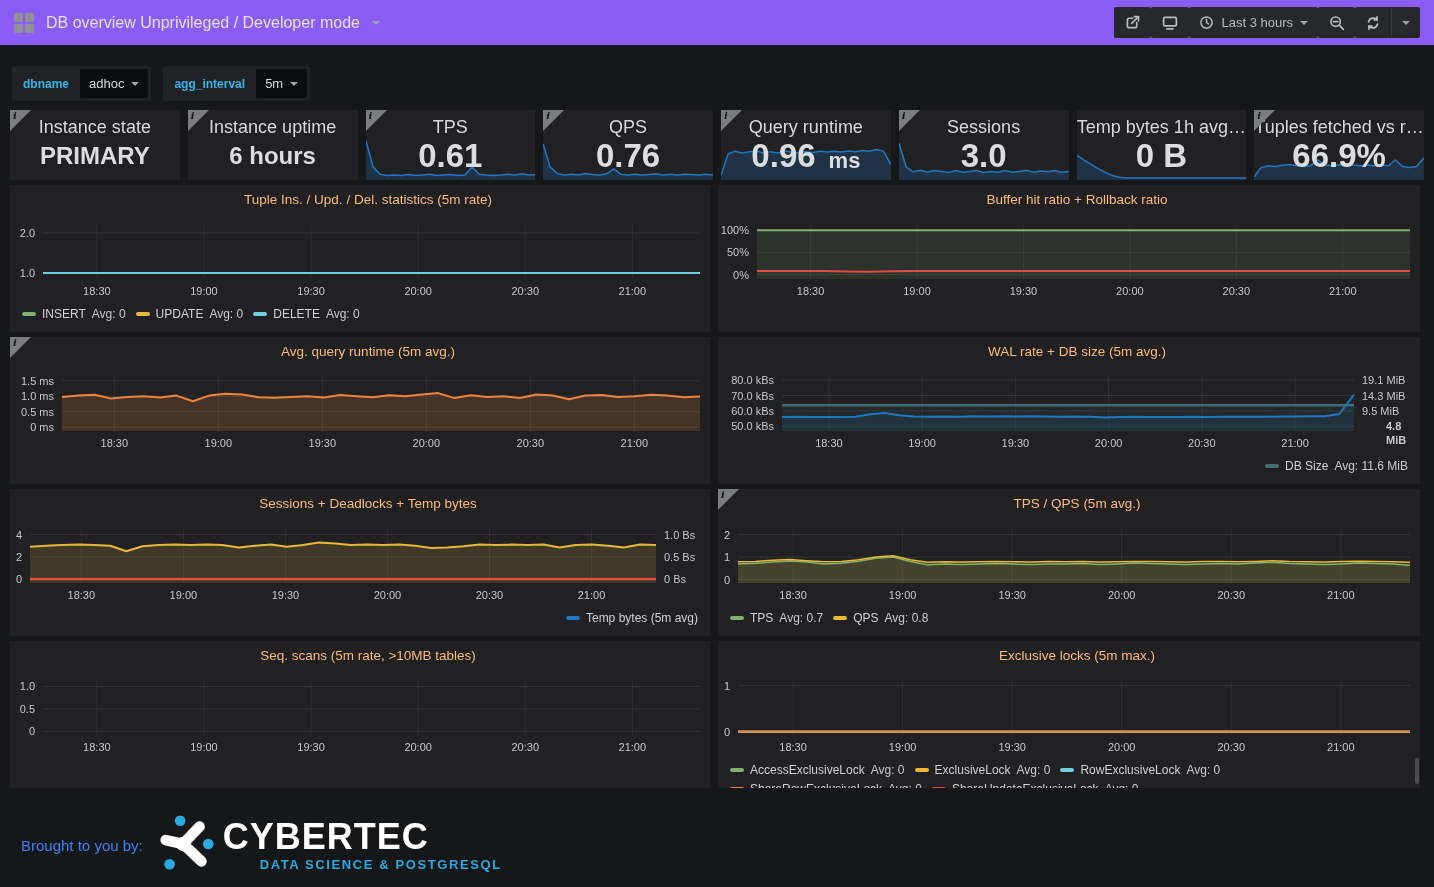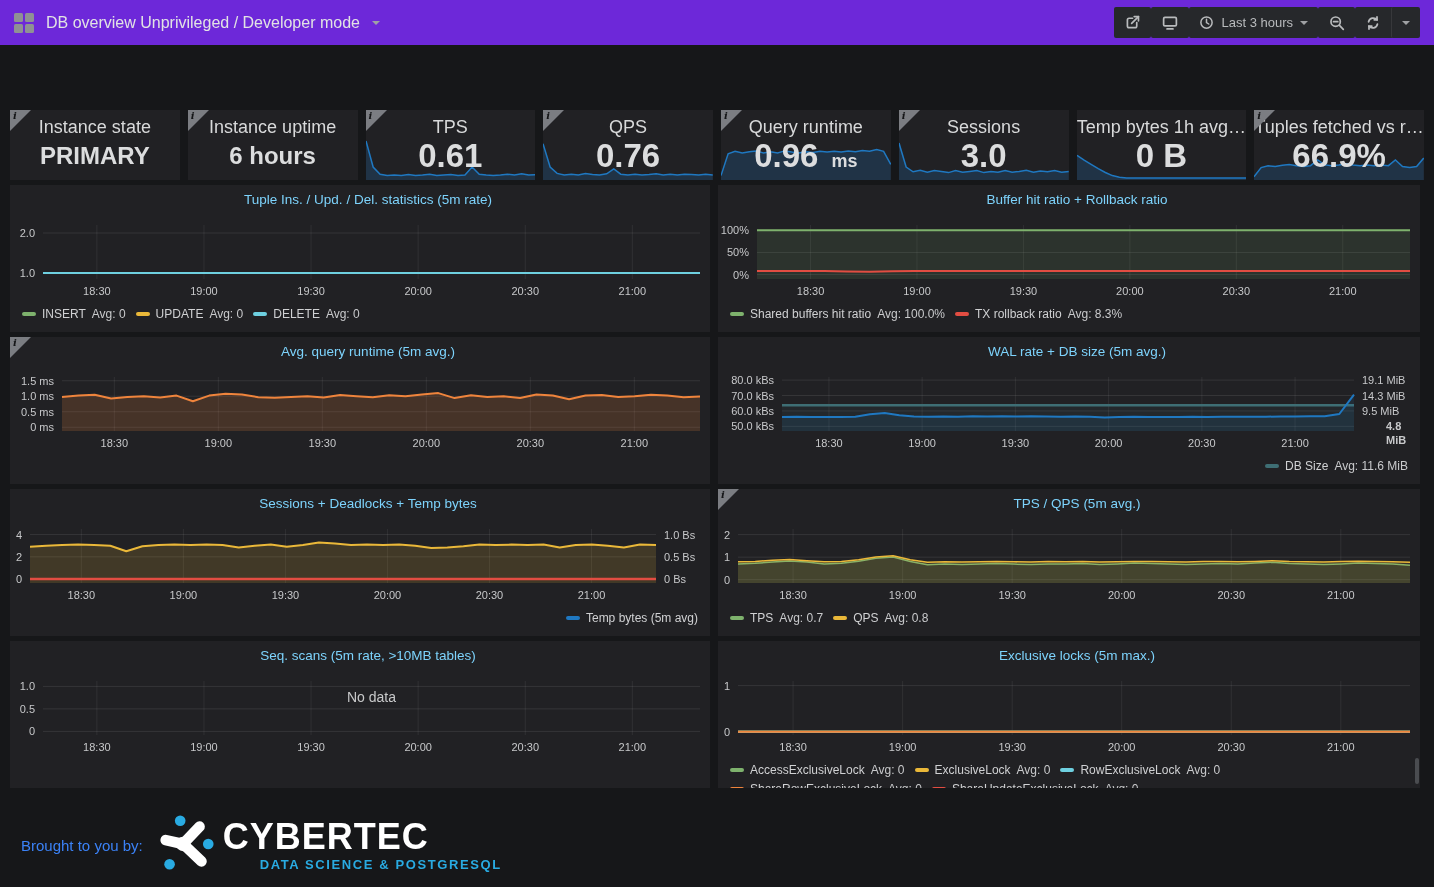--- a/index.html
+++ b/index.html
@@ -1,19 +1,19 @@
 <!DOCTYPE html>
 <html><head>
 <meta charset="utf-8">
 <style>
   html,body{margin:0;padding:0;background:#161719;}
   .app{position:relative;width:1434px;height:887px;background:#161719;overflow:hidden;
        font-family:"Liberation Sans",sans-serif;color:#d8d9da;-webkit-font-smoothing:antialiased;}
   
-  .navbar{position:absolute;top:0;left:0;right:0;height:45px;background:#6d28d9;
+  .navbar{position:absolute;top:0;left:0;right:0;height:45px;background:#8b5cf6;
           display:flex;align-items:center;justify-content:space-between;padding:0 14px;box-sizing:border-box;}
   .nav-left{display:flex;align-items:center;gap:12px;}
   .apps-icon{display:grid;grid-template-columns:9px 9px;grid-template-rows:9px 9px;gap:2px;cursor:pointer;}
   .apps-icon b{background:#8f9194;border-radius:1.5px;}
   .nav-title{font-size:16px;color:#e2e3e4;cursor:pointer;}
   .caret{width:0;height:0;border-left:4px solid transparent;border-right:4px solid transparent;
          border-top:4px solid #9fa1a4;display:inline-block;}
   .nav-right{display:flex;align-items:flex-end;}
   .nav-btn{display:flex;align-items:center;gap:7px;height:31px;padding:0 10px;background:#26282b;
            border:none;border-radius:2px;color:#b9bbbd;font-size:13px;font-family:inherit;cursor:pointer;}
@@ -34,27 +34,27 @@
   .info-corner i{position:absolute;top:-21px;left:3px;font-style:italic;font-weight:bold;font-size:10px;
                  color:#141517;font-family:"DejaVu Serif",serif;}
   
   .stats{position:absolute;top:110px;left:10px;right:10px;display:grid;
          grid-template-columns:repeat(8,1fr);gap:8px;height:70px;}
   .stat-title{margin-top:7px;text-align:center;font-size:18px;color:#d8d9da;position:relative;z-index:2;white-space:nowrap;overflow:hidden;}
   .stat-value{position:absolute;left:0;right:0;top:22px;bottom:0;display:flex;align-items:center;
               justify-content:center;z-index:2;font-weight:bold;color:#dcddde;}
   .stat-value .v-big{font-size:33px;}
   .stat-value .v-text{font-size:24px;}
-  .stat-value .v-unit{font-size:18px;margin-left:13px;align-self:center;margin-top:10px;}
+  .stat-value .v-unit{font-size:22px;margin-left:13px;align-self:center;margin-top:10px;}
   .spark{position:absolute;left:0;right:0;bottom:0;z-index:1;}
   
   .graphs{position:absolute;top:185px;left:10px;display:grid;grid-template-columns:700px 702px;
           grid-auto-rows:147px;gap:5px 8px;}
   .g-title{position:absolute;top:7px;left:16px;right:0;text-align:center;font-size:13.5px;font-weight:500;
-           color:#7dd3fc;cursor:pointer;z-index:3;}
+           color:#fdba74;cursor:pointer;z-index:3;}
   .ytick,.xtick{position:absolute;font-size:11px;color:#c7c8ca;height:14px;line-height:14px;z-index:2;}
   .xtick{width:44px;text-align:center;}
   .nodata{position:absolute;font-size:14px;color:#c8c9ca;text-align:center;z-index:2;}
   .legend{position:absolute;top:122px;left:12px;right:12px;display:flex;flex-wrap:wrap;
           column-gap:10px;row-gap:5px;font-size:12px;color:#d0d1d3;align-items:center;}
   .legend-right{position:absolute;top:122px;right:12px;display:flex;font-size:12px;color:#d0d1d3;align-items:center;}
   .legend-item{display:inline-flex;align-items:center;cursor:pointer;white-space:nowrap;}
   .swatch{display:inline-block;width:14px;height:4px;border-radius:2px;margin-right:6px;}
   .legend-avg{margin-left:6px;color:#c9cacc;}
   .scroll-thumb{position:absolute;right:1px;bottom:4px;width:4px;height:26px;background:#4a4c50;border-radius:2px;cursor:pointer;z-index:6;}
@@ -130,20 +130,36 @@
               </svg>
             </span>
         </button>
         <button class="nav-btn split">
           <span class="caret"></span>
         </button>
       </div>
     </div>
   </header>
 
+  <div class="variables" id="variables">
+      <div class="var-chip">
+        <span class="var-label">dbname</span>
+        <span class="var-value">
+          <span>adhoc</span>
+          <span class="caret"></span>
+        </span>
+      </div>
+      <div class="var-chip">
+        <span class="var-label">agg_interval</span>
+        <span class="var-value">
+          <span>5m</span>
+          <span class="caret"></span>
+        </span>
+      </div>
+    </div>
 
   <div class="stats" id="stats">
       <div class="panel">
         <div class="info-corner">
           <i>i</i>
         </div>
         <div class="stat-title">Instance state</div>
         <div class="stat-value">
           <span class="v-text">PRIMARY</span>
         </div>
@@ -295,32 +311,20 @@
         </svg>
         <div class="xtick" style="left: 70.546px; top: 99px;">18:30</div>
         <div class="xtick" style="left: 176.985px; top: 99px;">19:00</div>
         <div class="xtick" style="left: 283.424px; top: 99px;">19:30</div>
         <div class="xtick" style="left: 389.863px; top: 99px;">20:00</div>
         <div class="xtick" style="left: 496.302px; top: 99px;">20:30</div>
         <div class="xtick" style="left: 602.741px; top: 99px;">21:00</div>
         <div class="ytick" style="left: 0px; width: 31px; text-align: right; top: 38.3115px;">100%</div>
         <div class="ytick" style="left: 0px; width: 31px; text-align: right; top: 60.4426px;">50%</div>
         <div class="ytick" style="left: 0px; width: 31px; text-align: right; top: 82.5738px;">0%</div>
-        <div class="legend">
-          <span class="legend-item">
-            <span class="swatch" style="background: rgb(126, 178, 109);"></span>
-            <span>Shared buffers hit ratio</span>
-            <span class="legend-avg">Avg: 100.0%</span>
-          </span>
-          <span class="legend-item">
-            <span class="swatch" style="background: rgb(226, 77, 66);"></span>
-            <span>TX rollback ratio</span>
-            <span class="legend-avg">Avg: 8.3%</span>
-          </span>
-        </div>
       </div>
       <div class="panel">
         <div class="info-corner">
           <i>i</i>
         </div>
         <div class="g-title">Avg. query runtime (5m avg.)</div>
         <svg viewBox="0 0 638 54" width="638" height="54" style="position: absolute; left: 52px; top: 40px; overflow: visible; z-index: 1;">
           <line x1="52.316" y1="0" x2="52.316" y2="54" stroke="rgba(255,255,255,0.07)" stroke-width="1"></line>
           <line x1="156.31" y1="0" x2="156.31" y2="54" stroke="rgba(255,255,255,0.07)" stroke-width="1"></line>
           <line x1="260.30400000000003" y1="0" x2="260.30400000000003" y2="54" stroke="rgba(255,255,255,0.07)" stroke-width="1"></line>
@@ -478,21 +482,20 @@
         </svg>
         <div class="xtick" style="left: 64.874px; top: 99px;">18:30</div>
         <div class="xtick" style="left: 171.965px; top: 99px;">19:00</div>
         <div class="xtick" style="left: 279.056px; top: 99px;">19:30</div>
         <div class="xtick" style="left: 386.147px; top: 99px;">20:00</div>
         <div class="xtick" style="left: 493.238px; top: 99px;">20:30</div>
         <div class="xtick" style="left: 600.329px; top: 99px;">21:00</div>
         <div class="ytick" style="left: 0px; width: 25px; text-align: right; top: 38.4px;">1.0</div>
         <div class="ytick" style="left: 0px; width: 25px; text-align: right; top: 60.9px;">0.5</div>
         <div class="ytick" style="left: 0px; width: 25px; text-align: right; top: 83.4px;">0</div>
-        <div class="nodata" style="left: 33px; width: 657px; top: 48px;">No data</div>
       </div>
       <div class="panel">
         <div class="g-title">Exclusive locks (5m max.)</div>
         <svg viewBox="0 0 672 54" width="672" height="54" style="position: absolute; left: 20px; top: 40px; overflow: visible; z-index: 1;">
           <line x1="55.104" y1="0" x2="55.104" y2="54" stroke="rgba(255,255,255,0.07)" stroke-width="1"></line>
           <line x1="164.64" y1="0" x2="164.64" y2="54" stroke="rgba(255,255,255,0.07)" stroke-width="1"></line>
           <line x1="274.17600000000004" y1="0" x2="274.17600000000004" y2="54" stroke="rgba(255,255,255,0.07)" stroke-width="1"></line>
           <line x1="383.712" y1="0" x2="383.712" y2="54" stroke="rgba(255,255,255,0.07)" stroke-width="1"></line>
           <line x1="493.248" y1="0" x2="493.248" y2="54" stroke="rgba(255,255,255,0.07)" stroke-width="1"></line>
           <line x1="602.784" y1="0" x2="602.784" y2="54" stroke="rgba(255,255,255,0.07)" stroke-width="1"></line>

